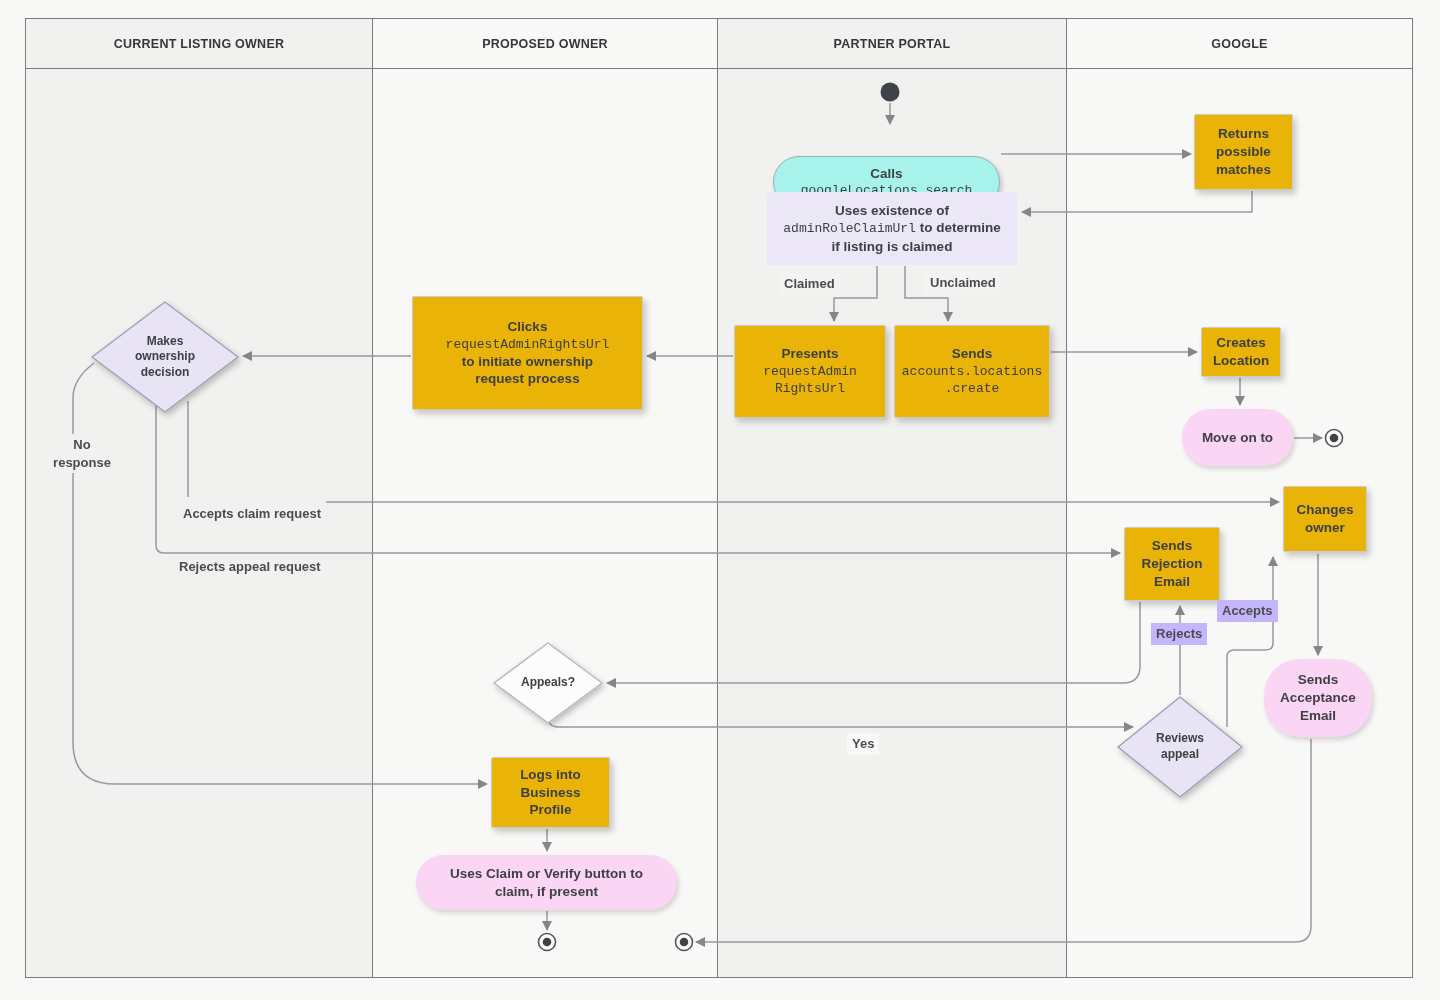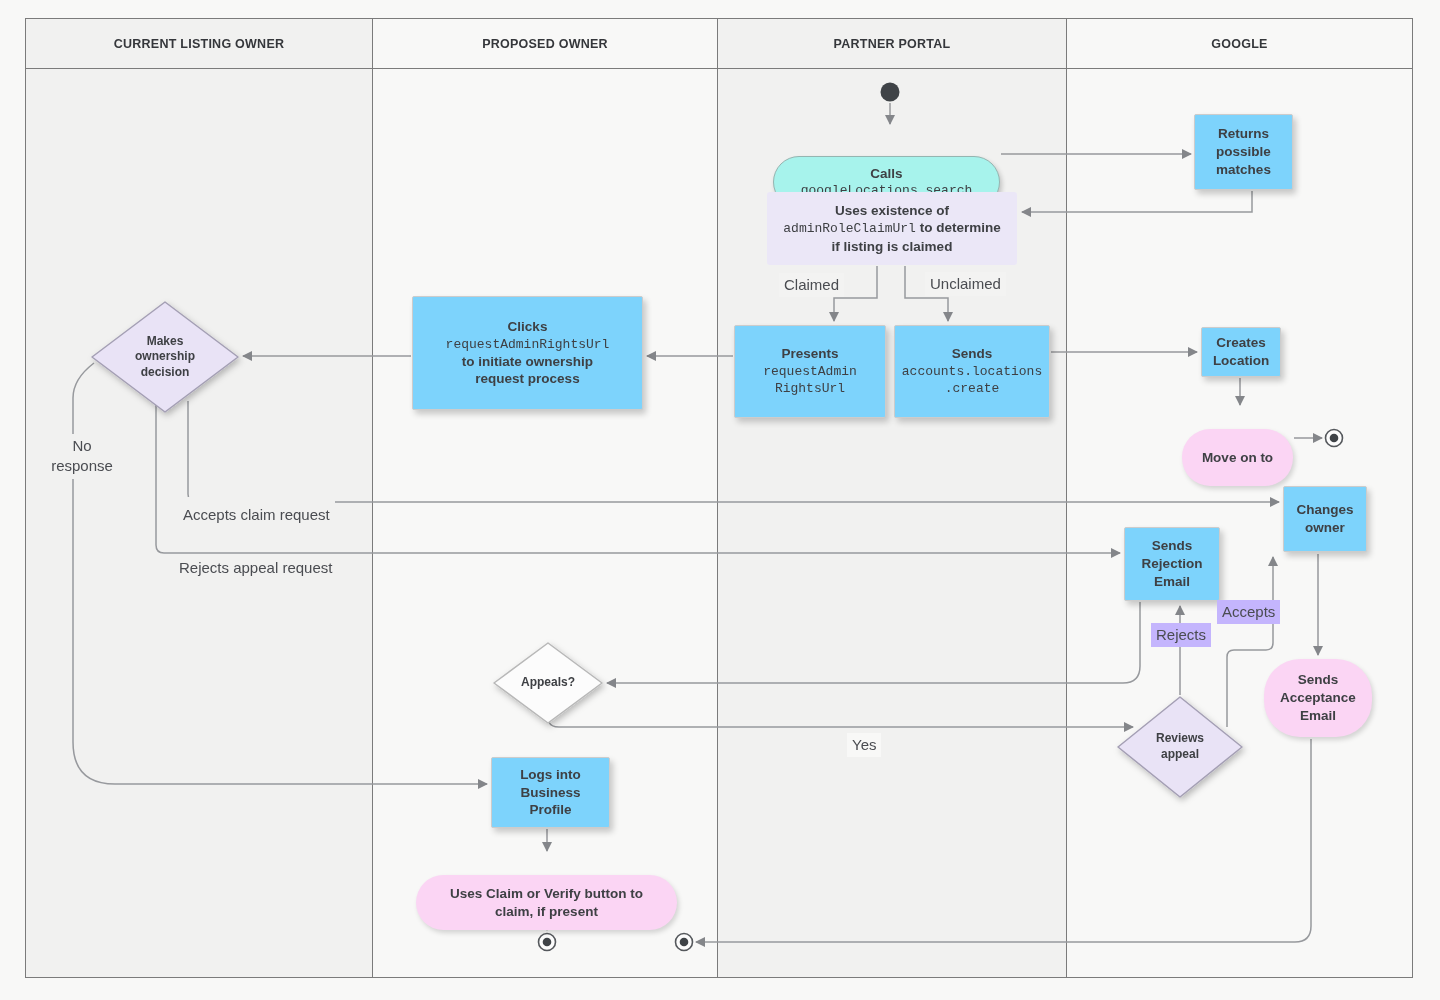--- a/index.html
+++ b/index.html
@@ -19,36 +19,36 @@
   .shade-b{background:#f8f8f7;}
 
   
   svg.edges{position:absolute;left:0;top:0;width:1440px;height:1000px;z-index:1;}
   svg.edges path.edge{fill:none;stroke:#97999d;stroke-width:1.5;}
 
   
   .node{position:absolute;z-index:2;display:flex;flex-direction:column;align-items:center;
         justify-content:center;text-align:center;color:#3e4044;font-weight:bold;
         font-size:13.5px;line-height:1.32;box-sizing:border-box;}
-  .white-box{background:#7dd3fc;border:1px solid #cccccc;border-radius:2px;
+  .white-box{background:#eab308;border:1px solid #cccccc;border-radius:2px;
              box-shadow:3px 4px 6px rgba(0,0,0,.2);}
   .teal-pill{background:#a7f3ec;border:1px solid #95b5b1;border-radius:26px;
              box-shadow:2px 3px 5px rgba(0,0,0,.2);margin-top:28px;}
   .purple-box{background:#ebe7f7;border-radius:3px;}
   .pink{background:#fbd5f4;box-shadow:2px 3px 5px rgba(0,0,0,.15);}
-  .pill{border-radius:28px;margin-top:20px;}
+  .pill{border-radius:28px;}
   .blob{border-radius:36px;}
   .code{font-family:"Liberation Mono","DejaVu Sans Mono",monospace;font-weight:normal;
         font-size:13px;}
   .block-code{display:block;}
   .dtext{position:absolute;z-index:2;display:flex;align-items:center;justify-content:center;
          text-align:center;color:#3e4044;font-weight:bold;font-size:12px;line-height:1.3;}
 
   
-  .elabel{position:absolute;z-index:3;font-weight:normal;font-size:15px;color:#4a4c51;
+  .elabel{position:absolute;z-index:3;font-weight:bold;font-size:13px;color:#4a4c51;
           padding:2px 5px;white-space:nowrap;line-height:1.35;}
   .bg-dark{background:#f1f1f0;}
   .bg-mid{background:#f3f3f2;}
   .bg-light{background:#f8f8f7;}
   .bg-gray{background:#c4b5fd;}
   .wrap{white-space:normal;text-align:center;}
 </style>
 </head>
 <body>
 

